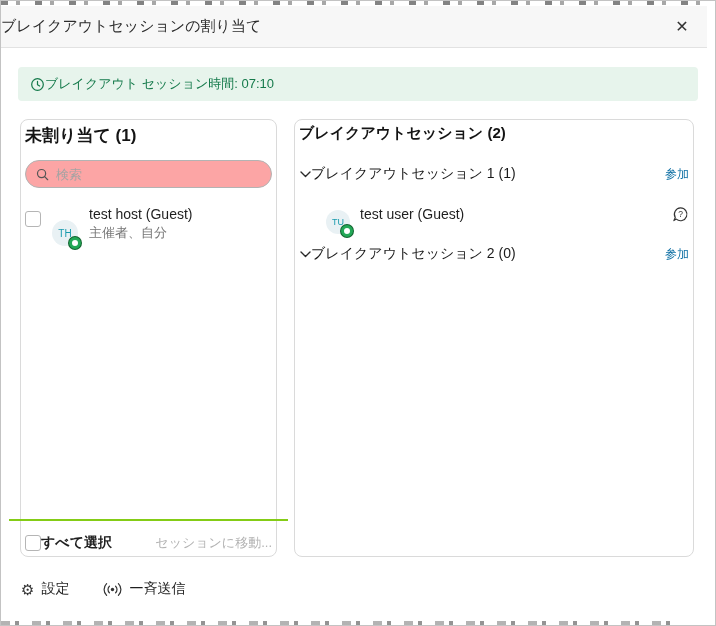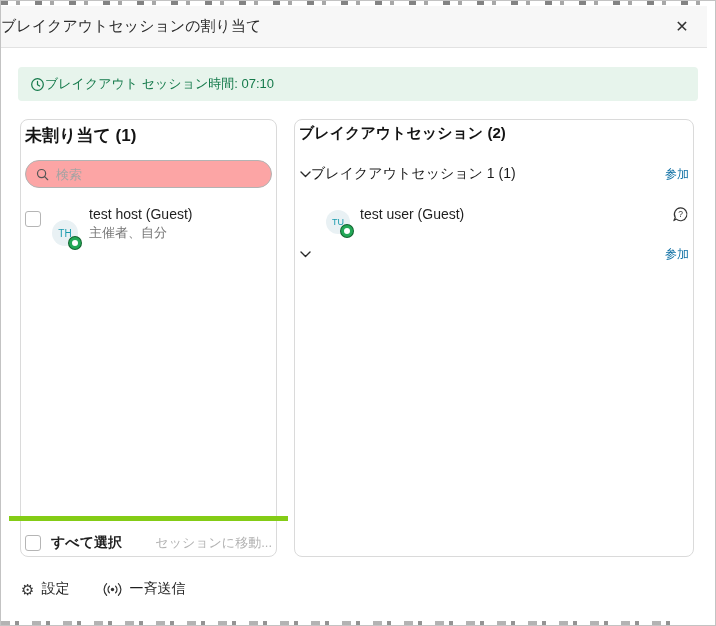--- a/index.html
+++ b/index.html
@@ -84,22 +84,22 @@
     position:absolute; right:-3px; bottom:-3px;
     width:12px; height:12px; border-radius:50%;
     background:#ffffff; border:3px solid #23a857;
     box-shadow:0 0 0 1px #11632f;
   }
   .p-name { font-size:14px; color:#1f1f1f; line-height:1.35; }
   .p-role { font-size:13px; color:#767676; line-height:1.4; }
   .spacer { flex:1; }
   
   .left-footer {
-    border-top:5px solid #84cc16; margin:0 -16px; padding:13px 16px 0 16px;
-    display:flex; align-items:center; gap:10px;
+    border-top:2px solid #84cc16; margin:0 -16px; padding:13px 16px 0 16px;
+    display:flex; align-items:center; 
   }
   .left-footer .select-all-label { font-size:14px; font-weight:600; color:#1f1f1f; }
   .left-footer .move-link { margin-left:auto; font-size:13px; color:#b3b3b3; }
   
   .session-row { display:flex; align-items:center; height:30px; margin-bottom:8px; }
   .session-name { font-size:14px; color:#1a1a1a; }
   .join-link { margin-left:auto; font-size:12px; color:#0d6fa4; cursor:pointer; text-decoration:none; }
   .session-user-row { display:flex; align-items:center; gap:10px; padding-left:27px; height:34px; margin-bottom:8px; }
   .chevron { display:flex; width:12px; justify-content:center; flex:0 0 auto; cursor:pointer; }
   .help-btn { margin-left:auto; background:transparent; border:none; cursor:pointer; display:flex; }
@@ -200,20 +200,21 @@
           </svg>
         </button>
       </div>
 
       <div class="session-row">
         <span class="chevron">
           <svg width="11" height="7" viewBox="0 0 11 7">
             <path d="M1 1 L5.5 5.4 L10 1" fill="none" stroke="#2b2b2b" stroke-width="1.4" stroke-linecap="round" stroke-linejoin="round"></path>
           </svg>
         </span>
+        <span class="session-name">ブレイクアウトセッション 2 (0)</span>
         <a class="join-link">参加</a>
       </div>
     </section>
   </div>
 
   <div class="dialog-footer">
     <button class="footer-action">
       <span class="gear-glyph">⚙</span>
       <span class="fa-label">設定</span>
     </button>

